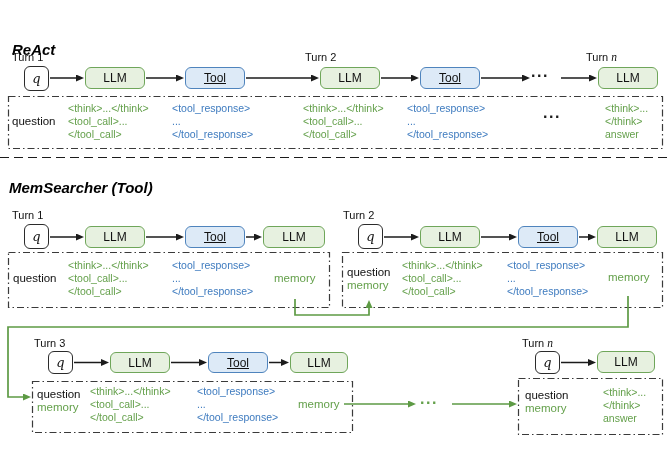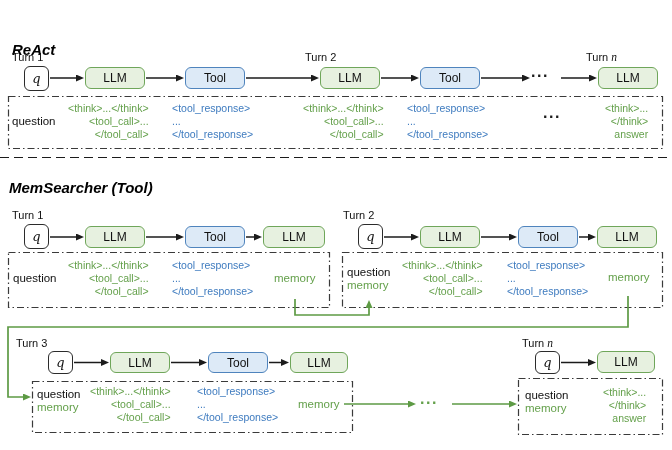--- a/index.html
+++ b/index.html
@@ -7,26 +7,26 @@
   #canvas { position:relative; width:672px; height:450px; background:#ffffff; overflow:hidden; }
   #wires { position:absolute; left:0; top:0; width:672px; height:450px; }
 
   .title { position:absolute; font-style:italic; font-weight:bold; font-size:15px; color:#000; white-space:nowrap; }
   .turn-label { position:absolute; font-size:11px; color:#111; white-space:nowrap; }
   .turn-label i { font-family:"Liberation Serif", serif; font-size:11.5px; }
 
   .node { position:absolute; display:flex; align-items:center; justify-content:center;
           border-radius:6px; font-size:12px; color:#111; box-sizing:border-box; white-space:nowrap; }
   .node.green { background:#e7f1e0; border:1.4px solid #6fa65a; }
-  .node.blue  { background:#ddeaf7; border:1.4px solid #4f84bd; }
+  .node.blue  { background:#ddeaf7; border:1.4px solid #4f84bd;text-decoration:underline; }
   .node.qnode { background:#ffffff; border:1.4px solid #2b2b2b; border-radius:6px;
                 font-family:"DejaVu Serif", serif; font-style:italic; font-size:13px; }
 
   .block { position:absolute; font-size:10.5px; line-height:13px; white-space:nowrap; }
-  .block.greentx { color:#64a04b;text-align:right; }
+  .block.greentx { color:#64a04b; }
   .block.bluetx  { color:#3e7bbf; }
 
   .qlabel { position:absolute; font-size:11.5px; line-height:13px; color:#111; white-space:nowrap; }
   .memlabel { position:absolute; font-size:11.5px; line-height:13px; color:#64a04b; white-space:nowrap; }
   .stack { position:absolute; font-size:11.5px; line-height:13px; white-space:nowrap; }
   .stack .q-line { color:#111; }
   .stack .m-line { color:#64a04b; }
 
   .dots { position:absolute; font-size:16px; font-weight:bold; letter-spacing:1.5px; white-space:nowrap; }
   .dots.black { color:#1b1b1b; }
@@ -164,21 +164,21 @@
     <div>&lt;tool_call&gt;...</div>
     <div>&lt;/tool_call&gt;</div>
   </div>
   <div class="block bluetx" style="left:507px; top:259px;">
     <div>&lt;tool_response&gt;</div>
     <div>...</div>
     <div>&lt;/tool_response&gt;</div>
   </div>
   <div class="memlabel" style="left:608px; top:271px;">memory</div>
 
-  <div class="turn-label" style="left:16px; top:337px;">Turn 3</div>
+  <div class="turn-label" style="left:34px; top:337px;">Turn 3</div>
   <div class="node qnode" style="left:48px; top:351px; width:25px; height:23px;">q</div>
   <div class="node green" style="left:110px; top:352px; width:60px; height:21px;">LLM</div>
   <div class="node blue" style="left:208px; top:352px; width:60px; height:21px;">Tool</div>
   <div class="node green" style="left:290px; top:352px; width:58px; height:21px;">LLM</div>
 
   <div class="stack" style="left:37px; top:388px;">
     <div class="q-line">question</div>
     <div class="m-line">memory</div>
   </div>
   <div class="block greentx" style="left:90px; top:385px;">

